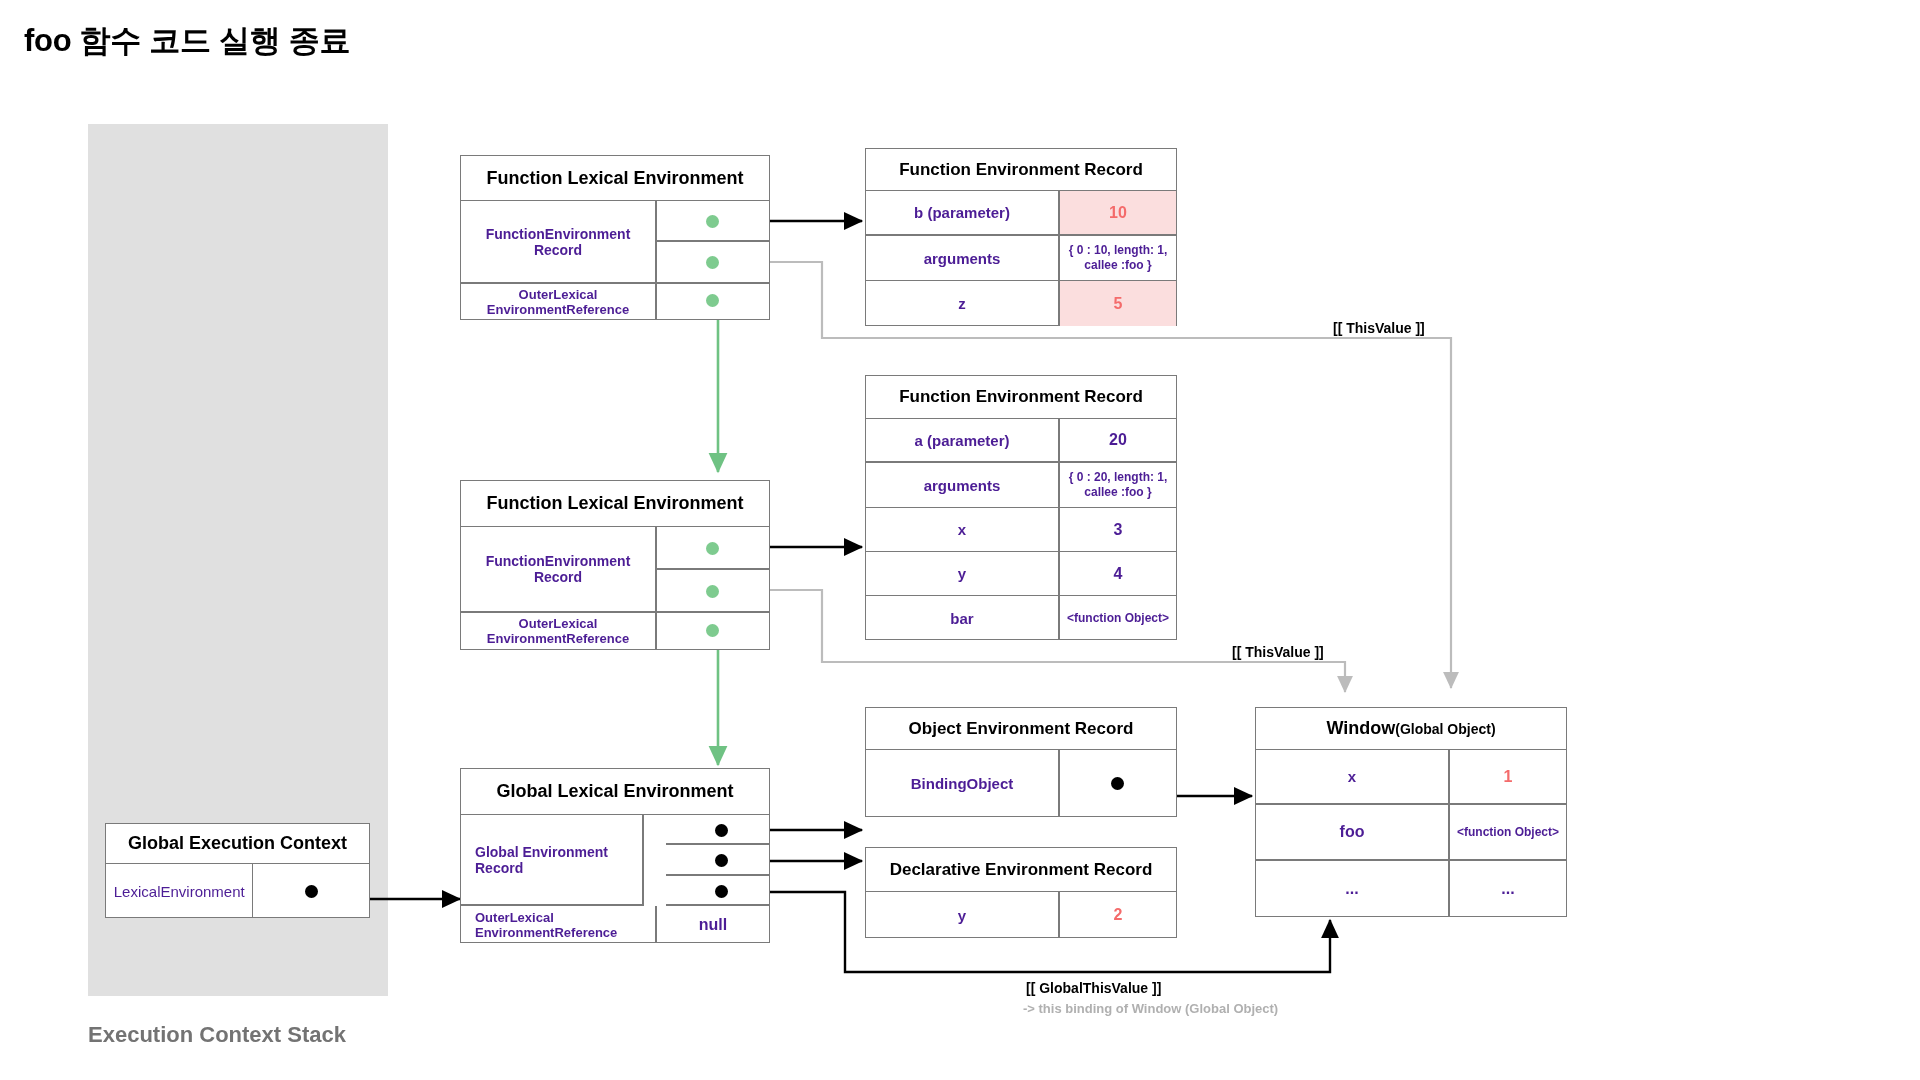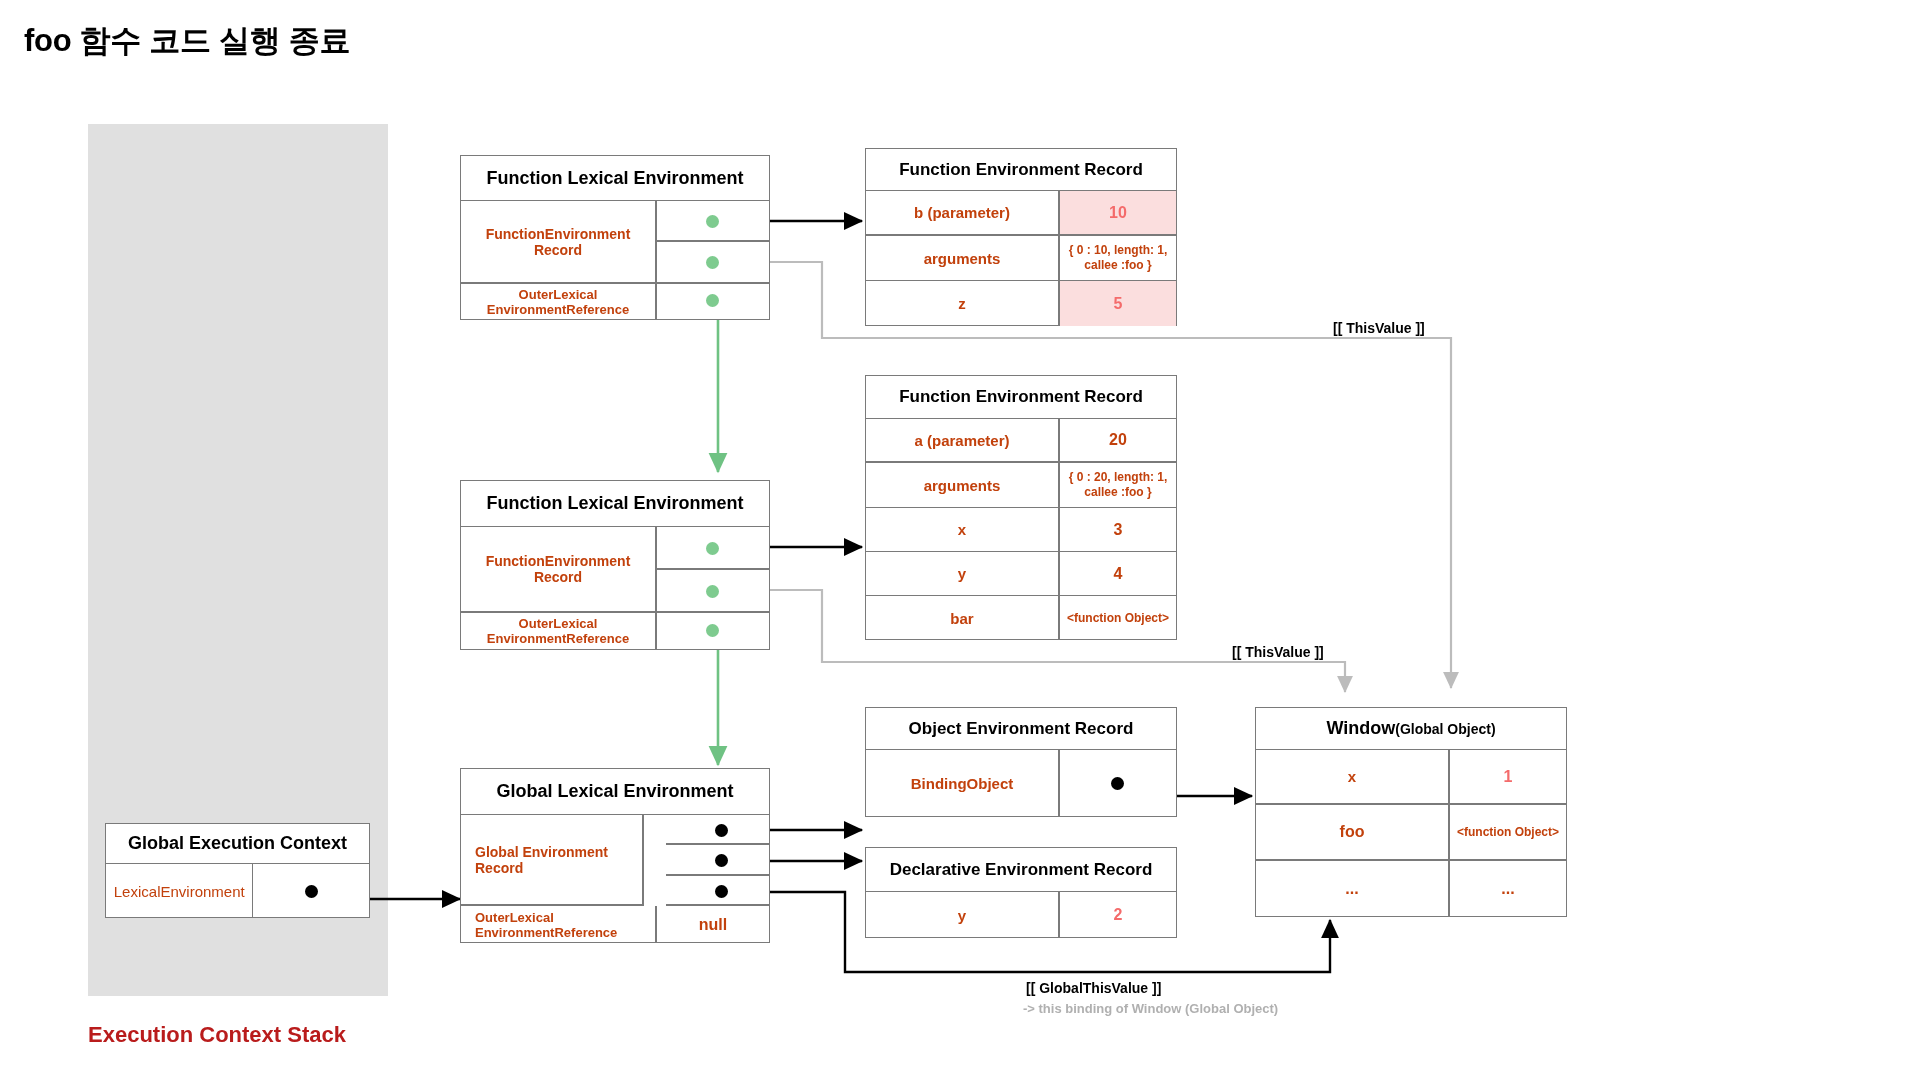--- a/index.html
+++ b/index.html
@@ -12,21 +12,21 @@
   }
   #canvas { position: relative; width: 1920px; height: 1080px; text-decoration: underline; }
 
   .page-title {
     position: absolute; left: 24px; top: 20px;
     font-size: 31px; font-weight: bold; color: #000;
     letter-spacing: -0.3px;
   }
   .stack-label {
     position: absolute; left: 88px; top: 1022px;
-    font-size: 22px; font-weight: bold; color: #b91c1c;
+    font-size: 22px; font-weight: bold; color: #737373;
   }
   .stack-backdrop {
     position: absolute; left: 88px; top: 124px;
     width: 300px; height: 872px;
     background: #e0e0e0;
   }
 
   
   .box {
     position: absolute;
@@ -34,21 +34,21 @@
     background: #fff;
   }
   .box-title {
     text-align: center; font-weight: bold; color: #000;
     border-bottom: 1px solid #7a7a7a;
     display: flex; align-items: center; justify-content: center;
   }
   .row { display: flex; }
   .cell {
     display: flex; align-items: center; justify-content: center;
-    text-align: center; color: #c2410c;
+    text-align: center; color: #4c1d95;
   }
   .b-bottom { border-bottom: 1px solid #7a7a7a; }
   .b-bottom-d { border-bottom: 2px solid #7a7a7a; }
   .b-right { border-right: 1px solid #7a7a7a; }
   .b-right-d { border-right: 2px solid #7a7a7a; }
   .pink { background: #fbdede; color: #f46b6b; font-weight: bold; }
   .redtext { color: #f46b6b; }
   .bold { font-weight: bold; }
   .small { font-size: 12px; line-height: 15px; font-weight: bold; }
 

